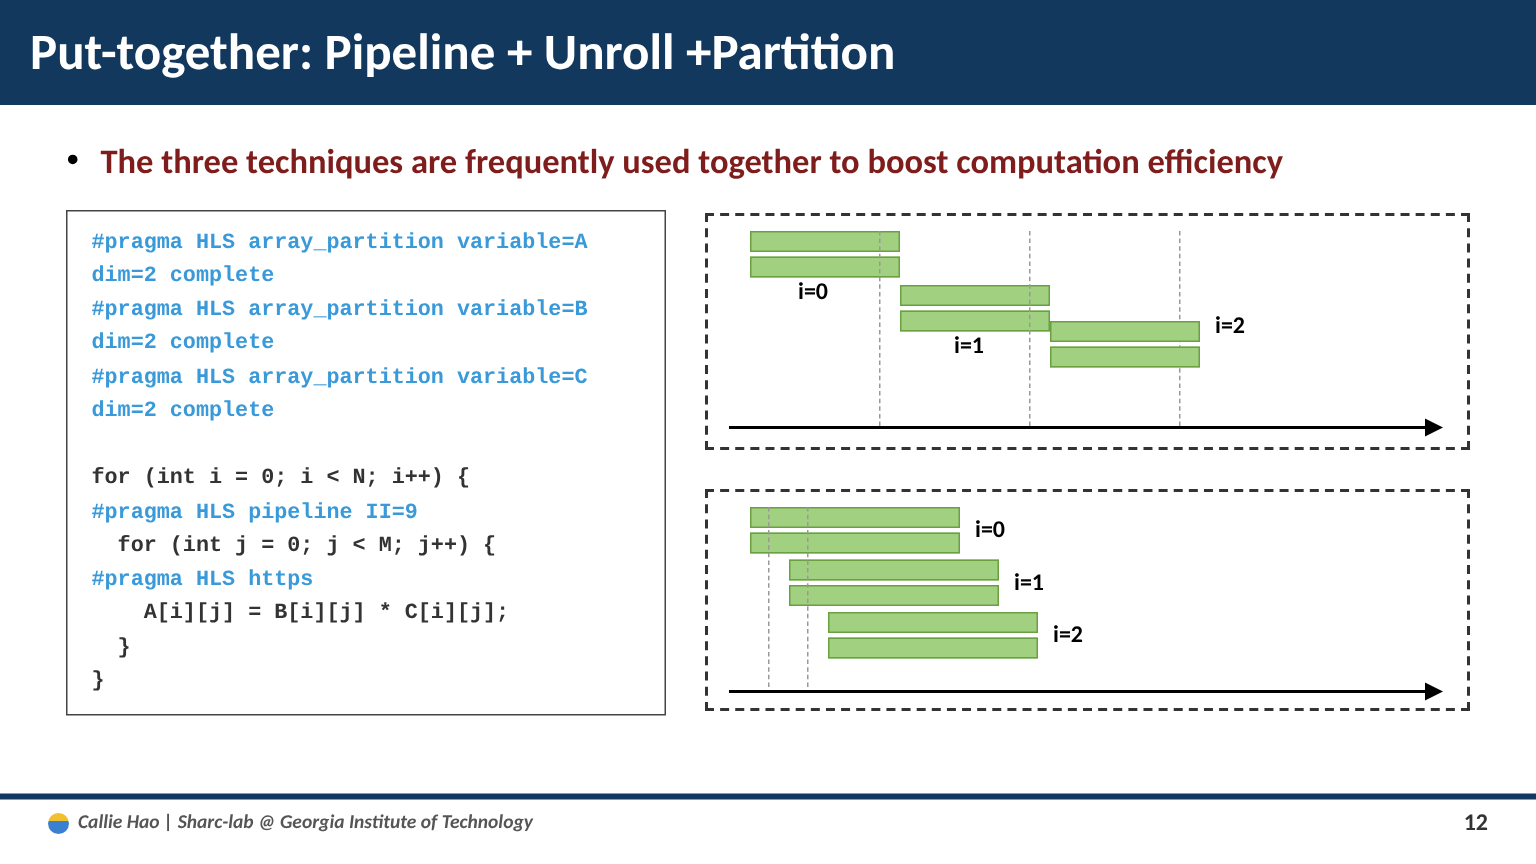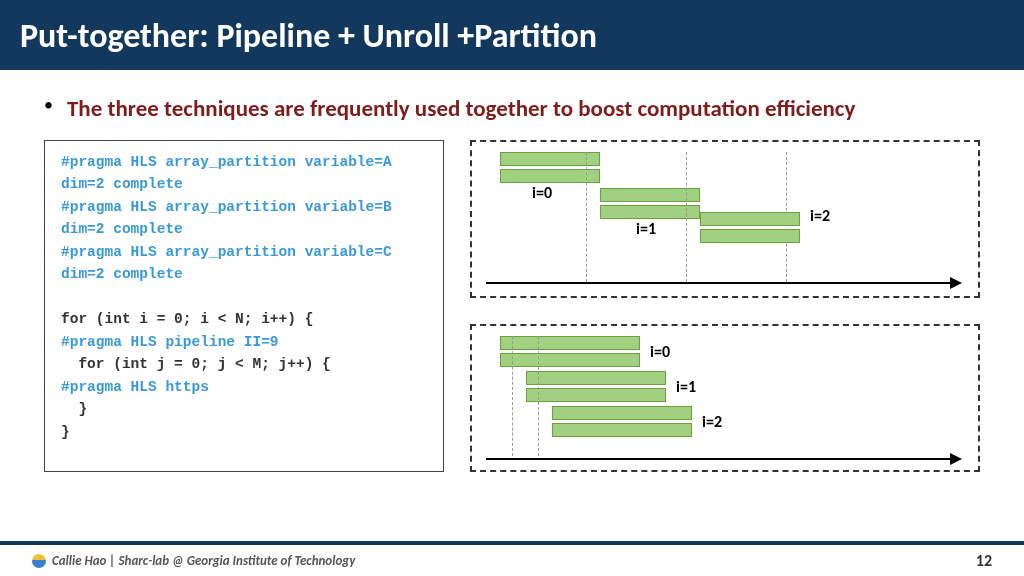--- a/index.html
+++ b/index.html
@@ -18,21 +18,21 @@
   .cols { display: flex; gap: 26px; }
   .codebox { border: 1.5px solid #444; padding: 10px 16px; width: 400px; font-family: "Courier New", monospace; font-size: 14.5px; line-height: 1.55; color: #333; font-weight: 600; }
   .pragma { color: #3a9ad9; }
   .diagrams { flex: 1; display: flex; flex-direction: column; gap: 26px; justify-content: center; }
   .diagram { border: 2px dashed #333; padding: 10px 14px 8px 14px; position: relative; }
   .bar { height: 14px; background: #a0d080; border: 1.5px solid #6ba040; }
   .lbl { font-weight: 700; font-size: 16px; }
   .arrow-line { height: 2px; background: #000; position: relative; margin-top: 6px; }
   .arrow-line::after { content: ""; position: absolute; right: -2px; top: -5px; border-left: 12px solid #000; border-top: 6px solid transparent; border-bottom: 6px solid transparent; }
   .vline { position: absolute; top: 10px; bottom: 14px; width: 0; border-left: 1.5px dashed #999; }
-  .footer { position: absolute; bottom: 0; left: 0; right: 0; }
+  .footer { position: absolute; bottom: 12px; left: 0; right: 0; }
   .footer-bar { height: 4px; background: #13385e; }
   .footer-row { display: flex; align-items: center; justify-content: space-between; padding: 6px 32px; font-size: 13px; color: #555; font-weight: 700; font-style: italic; }
   .footer-left, .footer-mid { display: flex; align-items: center; gap: 6px; }
   .ic-home { width: 14px; height: 14px; position: relative; }
   .ic-home::before { content: ""; position: absolute; left: 0; top: 3px; border-left: 7px solid transparent; border-right: 7px solid transparent; border-bottom: 6px solid #e0a020; }
   .ic-home::after { content: ""; position: absolute; left: 3px; top: 8px; width: 8px; height: 6px; background: #3a70c0; }
   .ic-globe { width: 14px; height: 14px; border-radius: 50%; background: linear-gradient(#f0c030 40%, #3a80d0 40%); }
   .pagenum { font-style: normal; font-size: 16px; color: #333; }
 </style>
 </head>
@@ -54,20 +54,21 @@
 
       <div class="codebox">
         <div class="pragma">#pragma HLS array_partition variable=A dim=2 complete</div>
         <div class="pragma">#pragma HLS array_partition variable=B dim=2 complete</div>
         <div class="pragma">#pragma HLS array_partition variable=C dim=2 complete</div>
         <div>&nbsp;</div>
         <div>for (int i = 0; i &lt; N; i++) {</div>
         <div class="pragma">#pragma HLS pipeline II=9</div>
         <div>&nbsp;&nbsp;for (int j = 0; j &lt; M; j++) {</div>
         <div class="pragma">#pragma HLS https</div>
+        <div>&nbsp;&nbsp;&nbsp;&nbsp;A[i][j] = B[i][j] * C[i][j];</div>
         <div>&nbsp;&nbsp;}</div>
         <div>}</div>
       </div>
 
       <div class="diagrams">
 
         <div class="diagram" style="height:158px;">
           <div class="vline" style="left:114px;"></div>
           <div class="vline" style="left:214px;"></div>
           <div class="vline" style="left:314px;"></div>

